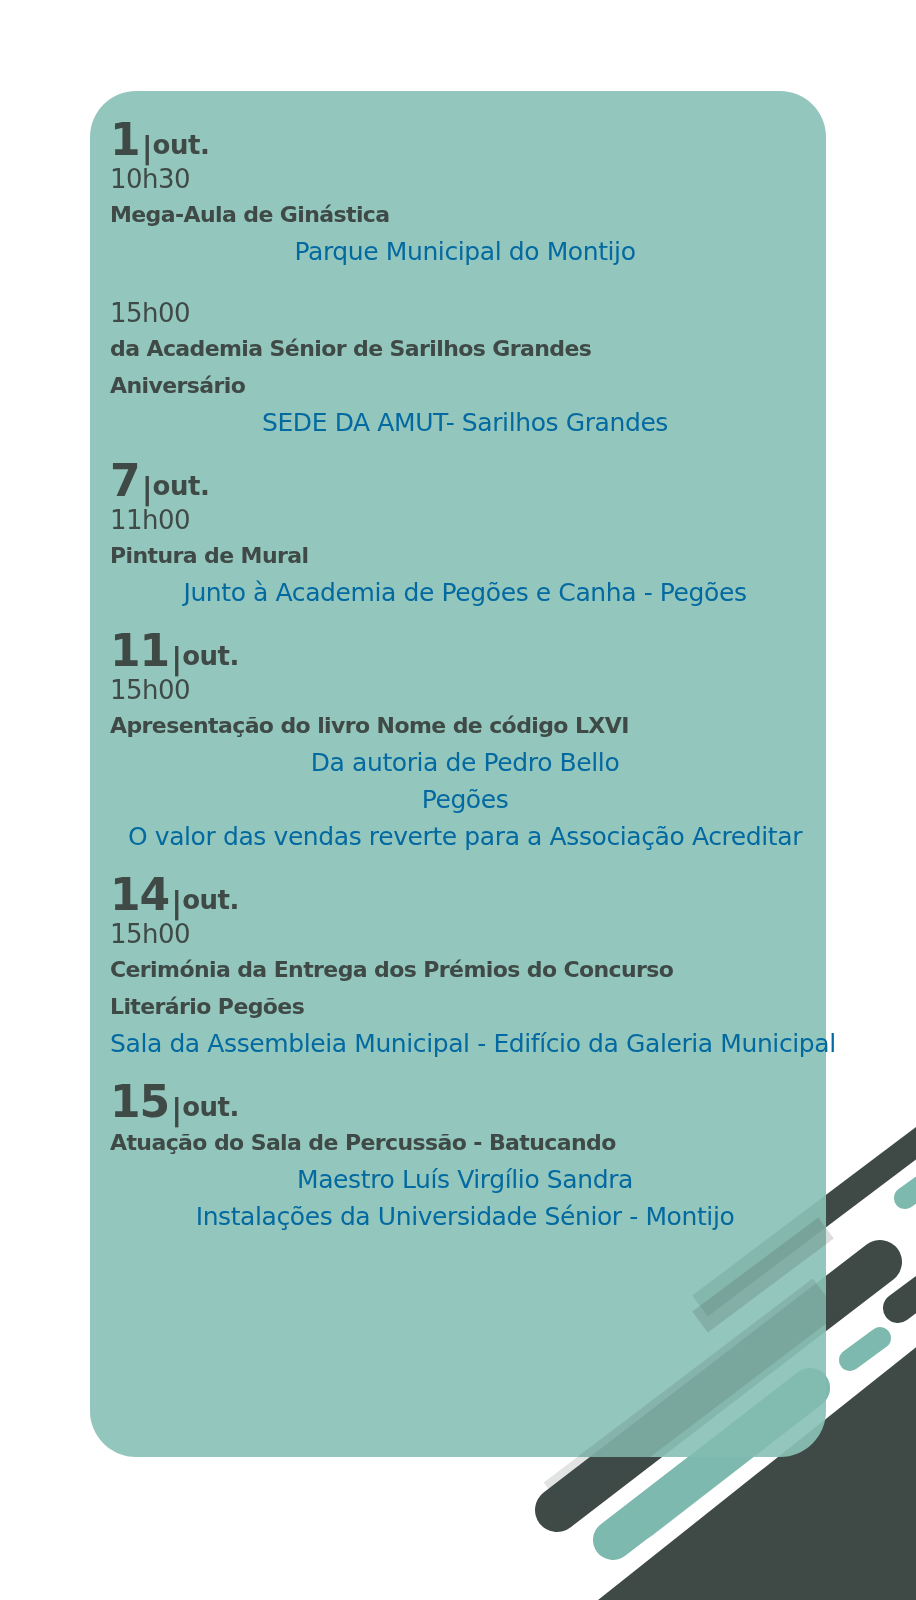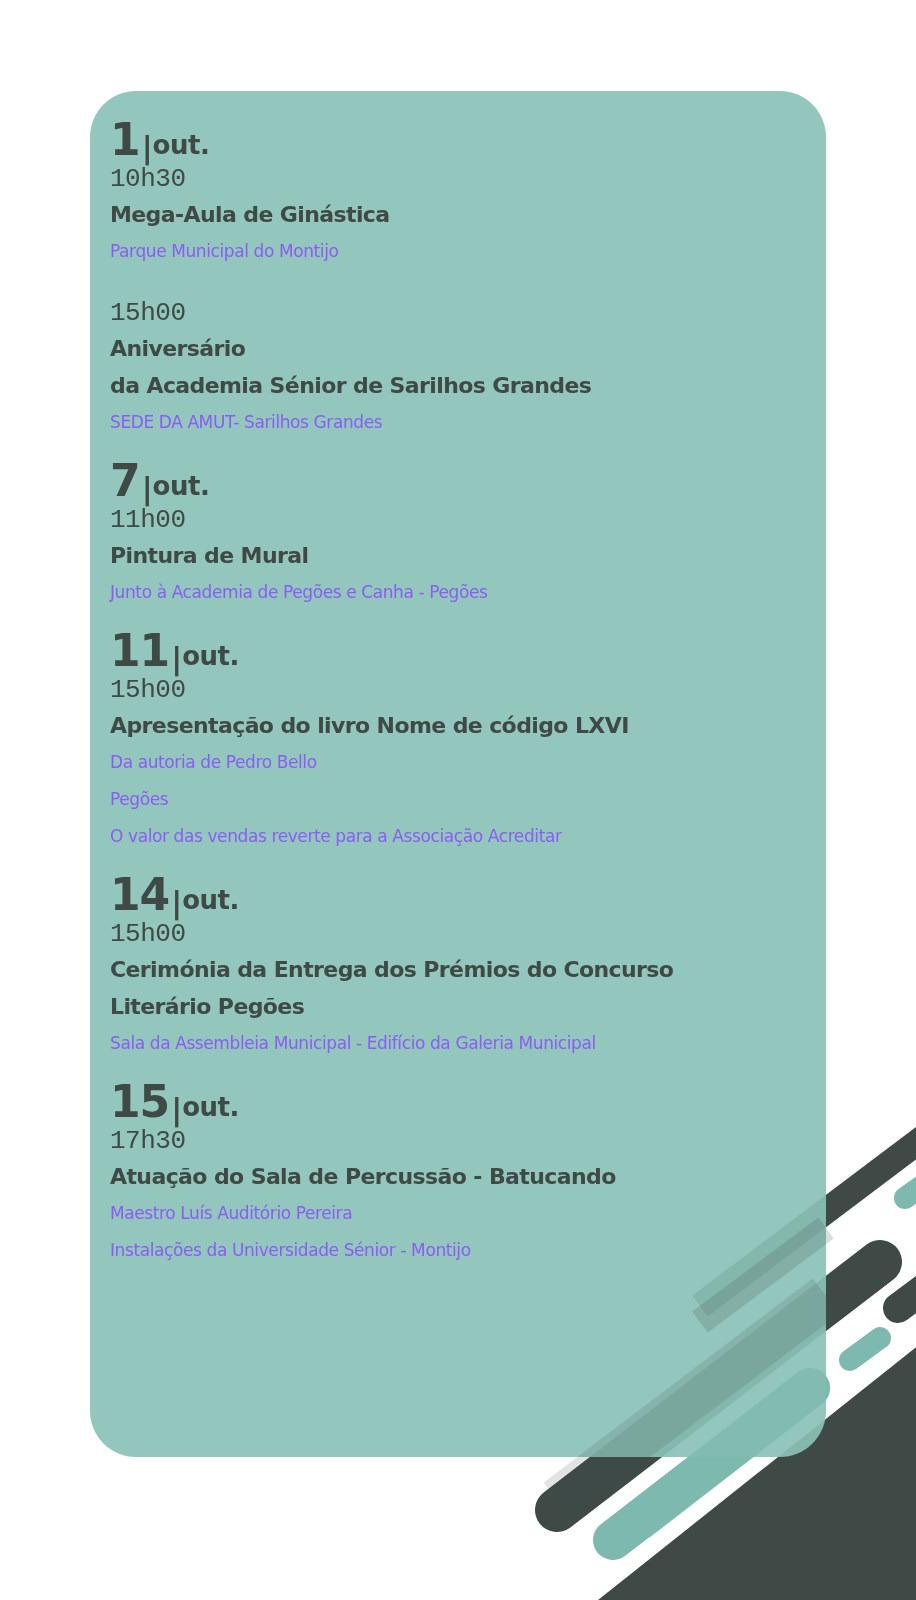--- a/index.html
+++ b/index.html
@@ -20,23 +20,23 @@
     position:absolute; left:110px; top:118px; width:710px; z-index:3;
   }
   .day { margin:0; }
   .date {
     font-weight:bold; color:#3f4a47; line-height:44px; height:44px;
     display:flex; align-items:flex-end;
   }
   .date .num { font-size:44px; letter-spacing:-1px; line-height:44px; }
   .date .bar { font-size:30px; font-weight:bold; line-height:34px; margin-left:2px; transform:translateY(3px); display:inline-block;}
   .date .mon { font-size:26px; line-height:34px; letter-spacing:-0.5px; }
-  .time { font-size:26px; line-height:34px; color:#3f4a47; letter-spacing:-0.5px;font-family:Liberation Mono, monospace; }
+  .time { font-size:26px; line-height:34px; color:#3f4a47; letter-spacing:-0.5px; }
   .title { font-size:22px; font-weight:bold; line-height:37px; color:#3f4a47; letter-spacing:-0.6px; }
-  .line { font-size:17px; line-height:37px; color:#8b5cf6; letter-spacing:-0.4px; white-space:nowrap; }
+  .line { font-size:25px; line-height:37px; color:#0369a1; letter-spacing:-0.4px; white-space:nowrap;text-align:center; }
   .gap-s { height:18px; }
   .gap-m { height:26px; }
 </style>
 </head>
 <body>
 
 <svg class="decor" viewBox="0 0 916 1600" xmlns="http://www.w3.org/2000/svg">
 
   <polygon points="916,1340 916,1600 595,1600" fill="#3f4a47"></polygon>
 
@@ -69,22 +69,22 @@
     <div class="date">
       <span class="num">1</span>
       <span class="bar">|</span>
       <span class="mon">out.</span>
     </div>
     <div class="time">10h30</div>
     <div class="title">Mega-Aula de Ginástica</div>
     <div class="line">Parque Municipal do Montijo</div>
     <div class="gap-m"></div>
     <div class="time">15h00</div>
+    <div class="title">da Academia Sénior de Sarilhos Grandes</div>
     <div class="title">Aniversário</div>
-    <div class="title">da Academia Sénior de Sarilhos Grandes</div>
     <div class="line">SEDE DA AMUT- Sarilhos Grandes</div>
   </div>
   <div class="gap-s"></div>
 
   <div class="day">
     <div class="date">
       <span class="num">7</span>
       <span class="bar">|</span>
       <span class="mon">out.</span>
     </div>
@@ -120,18 +120,17 @@
     <div class="line">Sala da Assembleia Municipal - Edifício da Galeria Municipal</div>
   </div>
   <div class="gap-s"></div>
 
   <div class="day">
     <div class="date">
       <span class="num">15</span>
       <span class="bar">|</span>
       <span class="mon">out.</span>
     </div>
-    <div class="time">17h30</div>
     <div class="title">Atuação do Sala de Percussão - Batucando</div>
-    <div class="line">Maestro Luís Auditório Pereira</div>
+    <div class="line">Maestro Luís Virgílio Sandra</div>
     <div class="line">Instalações da Universidade Sénior - Montijo</div>
   </div>
 </div>
 
 </body></html>

